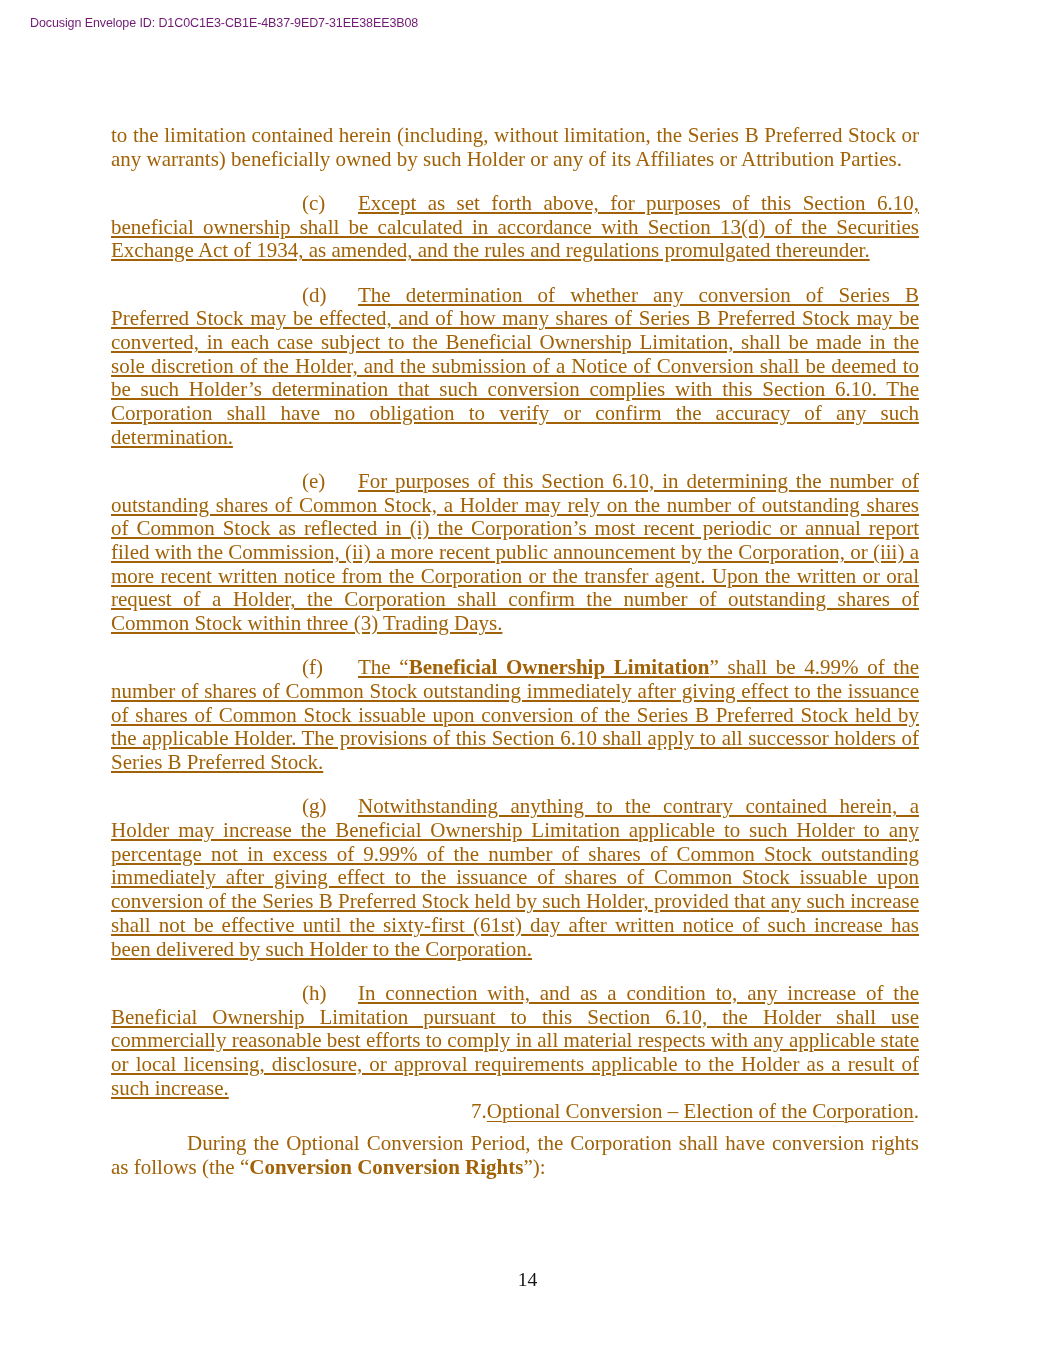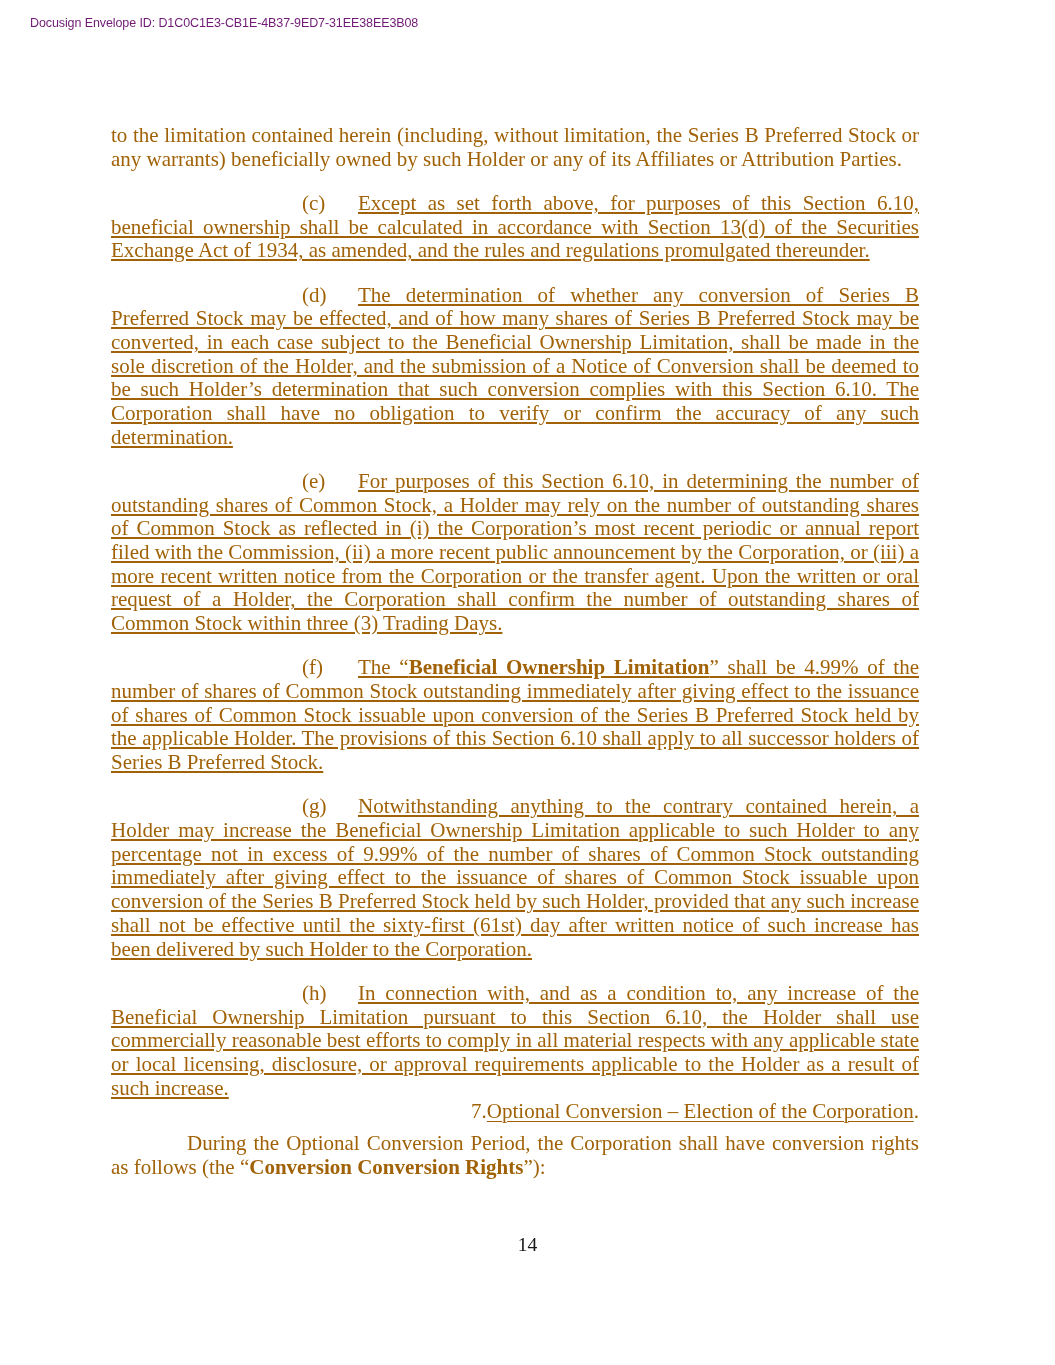--- a/index.html
+++ b/index.html
@@ -57,21 +57,21 @@
     .u { text-decoration: underline; text-underline-offset: 3px; text-decoration-thickness: 1px; }
     .section-body {
       margin-top: 8px;
       text-indent: 76px;
     }
     b { font-weight: bold; }
     .page-number {
       position: absolute;
       left: 0;
       width: 1055px;
-      top: 1234px;
+      top: 1269px;
       text-align: center;
       font-family: "Liberation Serif", serif;
       font-size: 19.6px;
       color: #161616;
     }
   </style>
 </head>
 <body>
 
 <div class="envelope">Docusign Envelope ID: D1C0C1E3-CB1E-4B37-9ED7-31EE38EE3B08</div>

